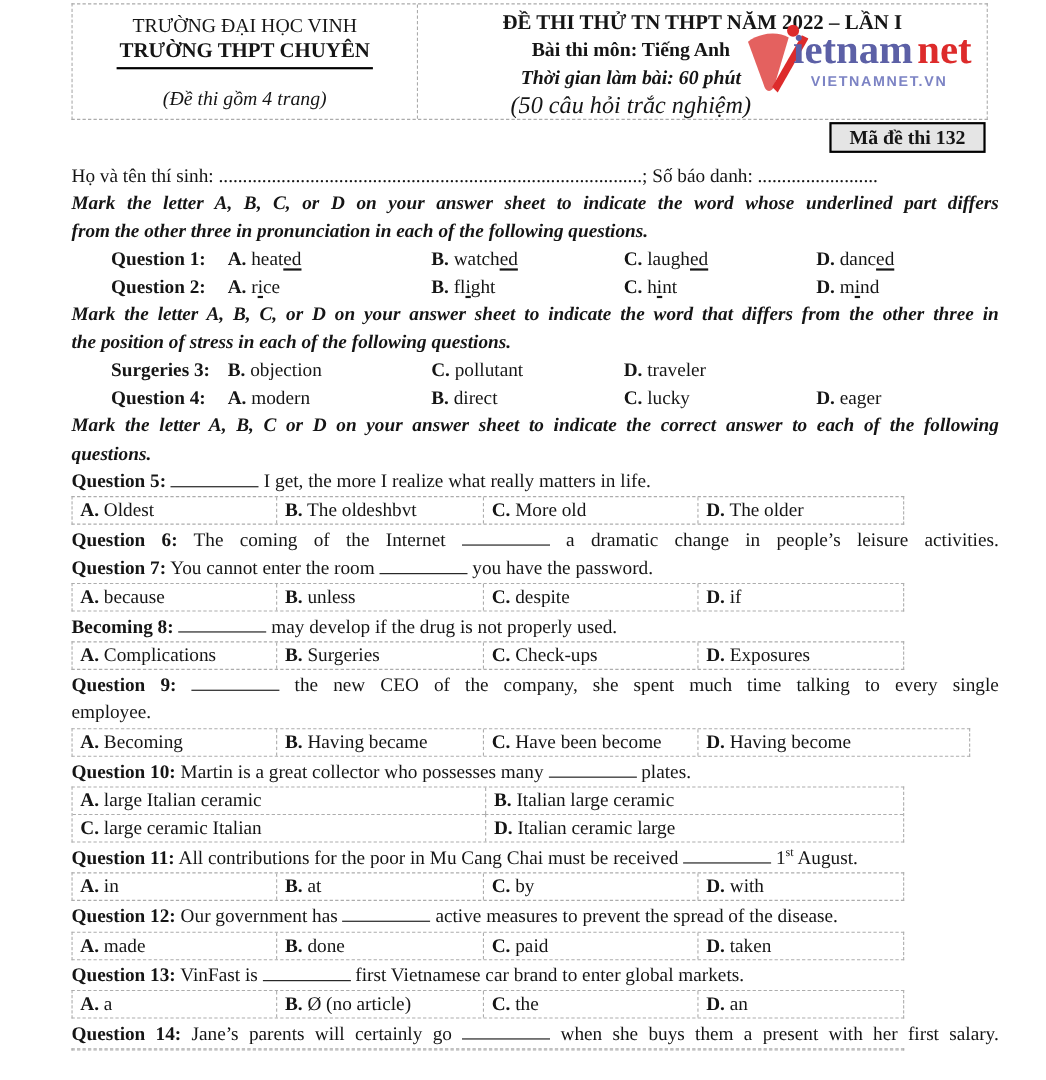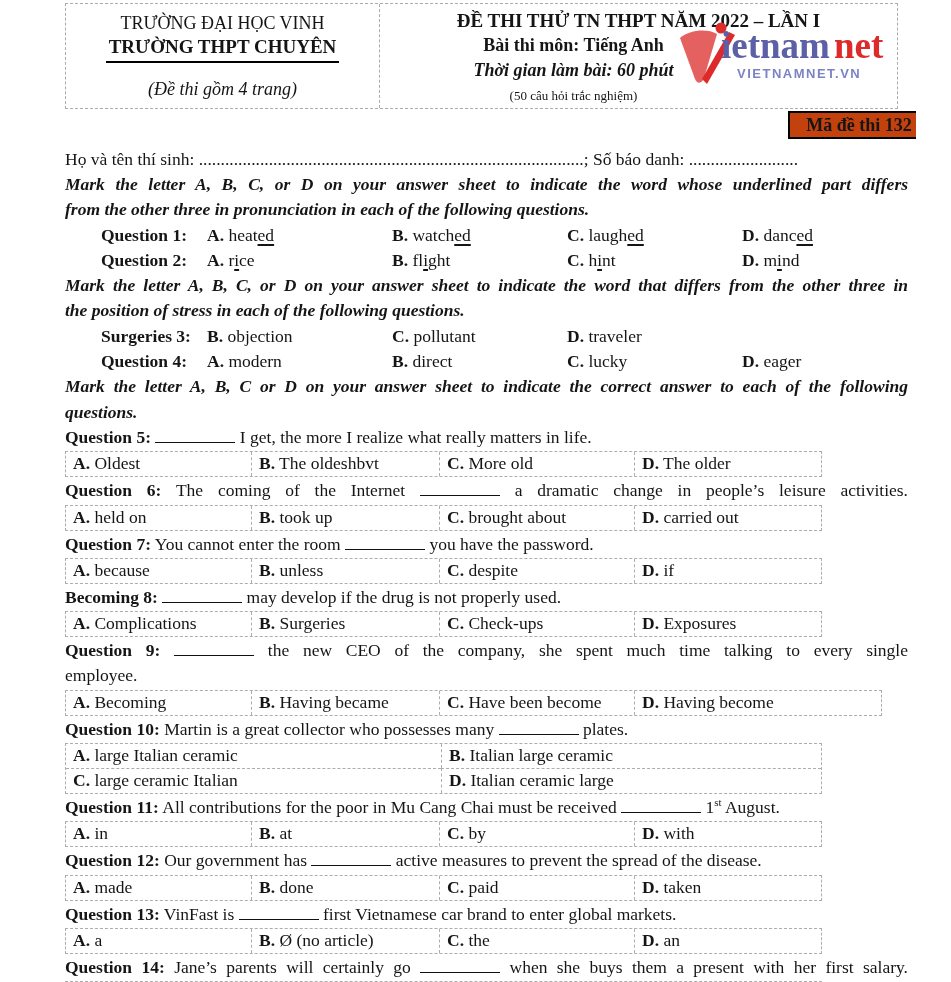--- a/index.html
+++ b/index.html
@@ -15,34 +15,34 @@
   }
   .h-left { width:314px; border-right:1px dashed #ababab; text-align:center; padding-top:7px; }
   .h-left .l1 { font-size:18px; line-height:24px; }
   .h-left .l2 { display:inline-block; font-size:19px; font-weight:bold; line-height:23px;
                 border-bottom:2px solid #000; padding:0 3px 3px; }
   .h-left .l3 { font-style:italic; font-size:18px; margin-top:16px; }
   .h-right { flex:1; text-align:center; padding-top:4px; }
   .h-right .r1 { font-weight:bold; font-size:19px; line-height:25px; }
   .h-right .r2 { font-weight:bold; font-size:18px; line-height:25px; margin-right:130px; }
   .h-right .r3 { font-weight:bold; font-style:italic; font-size:18px; line-height:25px; margin-right:130px; }
-  .h-right .r4 { font-size:13px; line-height:25px; margin-right:130px; }
+  .h-right .r4 { font-style:italic; font-size:22px; line-height:25px; margin-right:130px; }
   
   .logo { position:absolute; left:677px; top:22px; width:268px; height:72px; pointer-events:none; }
   .logo svg { position:absolute; left:0; top:0; }
   .logo .wordmark { position:absolute; left:44px; top:2px; font-weight:bold; font-size:37px;
                     font-family:"Liberation Serif", serif; letter-spacing:0px; white-space:nowrap; }
   .logo .w-blue { color:#5c60a6; }
   .logo .w-red  { color:#dd2b2b; margin-left:4px; }
   .logo .sub { position:absolute; left:60px; top:44px; font-family:"Liberation Sans", sans-serif;
                font-weight:bold; font-size:13px; letter-spacing:1.5px; color:#7c83c4; }
   
-  .exam-code { position:absolute; left:788px; top:111px; width:142px; height:28px;
+  .exam-code { position:absolute; left:754px; top:111px; width:142px; height:28px;
                border:2px solid #000; font-weight:bold; font-size:18px; text-align:center;
-               line-height:24px; background:#c2410c; }
+               line-height:24px; background:#e5e5e5; }
   
   .body { position:absolute; left:65px; top:146px; width:843px; font-size:17.5px; }
   .row { line-height:25.3px; min-height:25.3px; }
   .candidate { line-height:26px; }
   .instr { font-weight:bold; font-style:italic; }
   .just { text-align:justify; text-align-last:justify; }
   b.ql { font-weight:bold; }
   .blank { display:inline-block; width:80px; height:0.85em; border-bottom:1.4px solid #111; }
   .uln { text-decoration:underline; text-decoration-thickness:1.5px; text-underline-offset:2.5px; }
   sup { font-size:11px; vertical-align:super; line-height:0; }
@@ -127,26 +127,20 @@
         <div class="row instr just">Mark the letter A, B, C or D on your answer sheet to indicate the correct answer to each of the following</div>
         <div class="row instr">questions.</div>
         <div class="row"><b class="ql">Question 5:</b> <span class="blank"></span> I get, the more I realize what really matters in life.</div>
         <div class="opts c4">
           <div class="fc"><b class="ql">A.</b> Oldest</div>
           <div><b class="ql">B.</b> The oldeshbvt</div>
           <div><b class="ql">C.</b> More old</div>
           <div><b class="ql">D.</b> The older</div>
         </div>
         <div class="row just"><b class="ql">Question 6:</b> The coming of the Internet <span class="blank"></span> a dramatic change in people’s leisure activities.</div>
-        <div class="opts c4">
-          <div class="fc"><b class="ql">A.</b> held on</div>
-          <div><b class="ql">B.</b> took up</div>
-          <div><b class="ql">C.</b> brought about</div>
-          <div><b class="ql">D.</b> carried out</div>
-        </div>
         <div class="row"><b class="ql">Question 7:</b> You cannot enter the room <span class="blank"></span> you have the password.</div>
         <div class="opts c4">
           <div class="fc"><b class="ql">A.</b> because</div>
           <div><b class="ql">B.</b> unless</div>
           <div><b class="ql">C.</b> despite</div>
           <div><b class="ql">D.</b> if</div>
         </div>
         <div class="row"><b class="ql">Becoming 8:</b> <span class="blank"></span> may develop if the drug is not properly used.</div>
         <div class="opts c4">
           <div class="fc"><b class="ql">A.</b> Complications</div>

